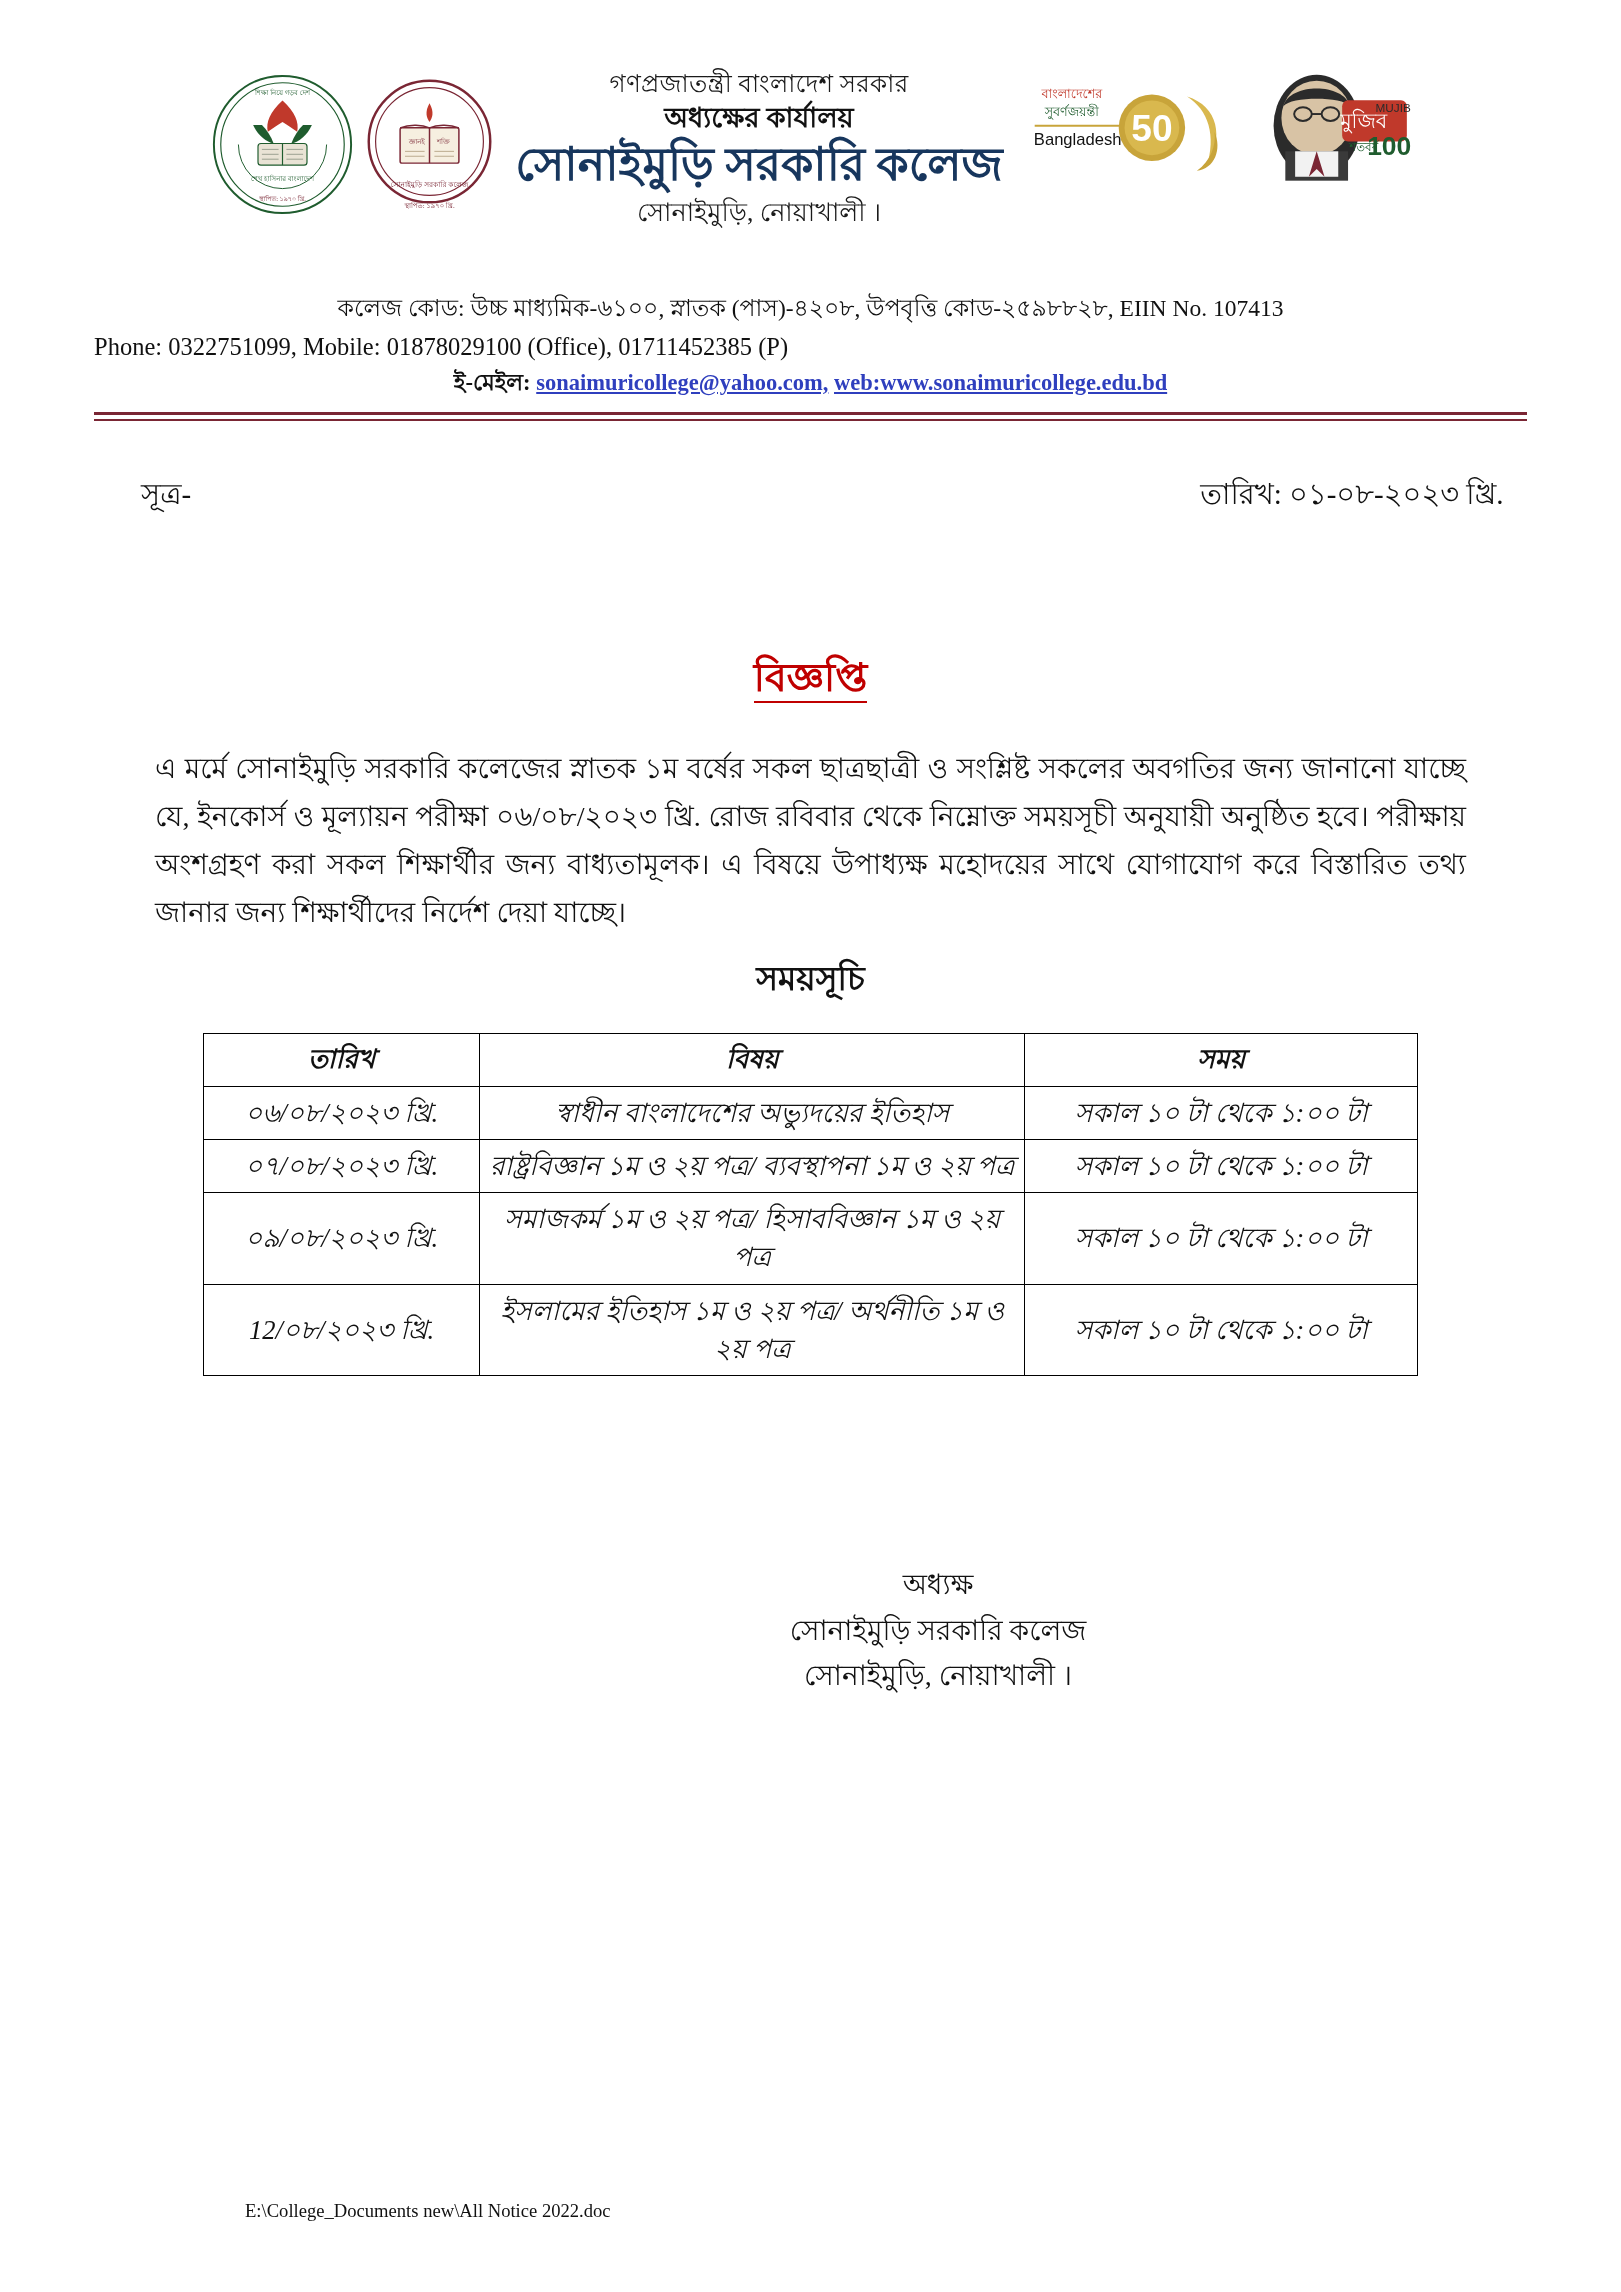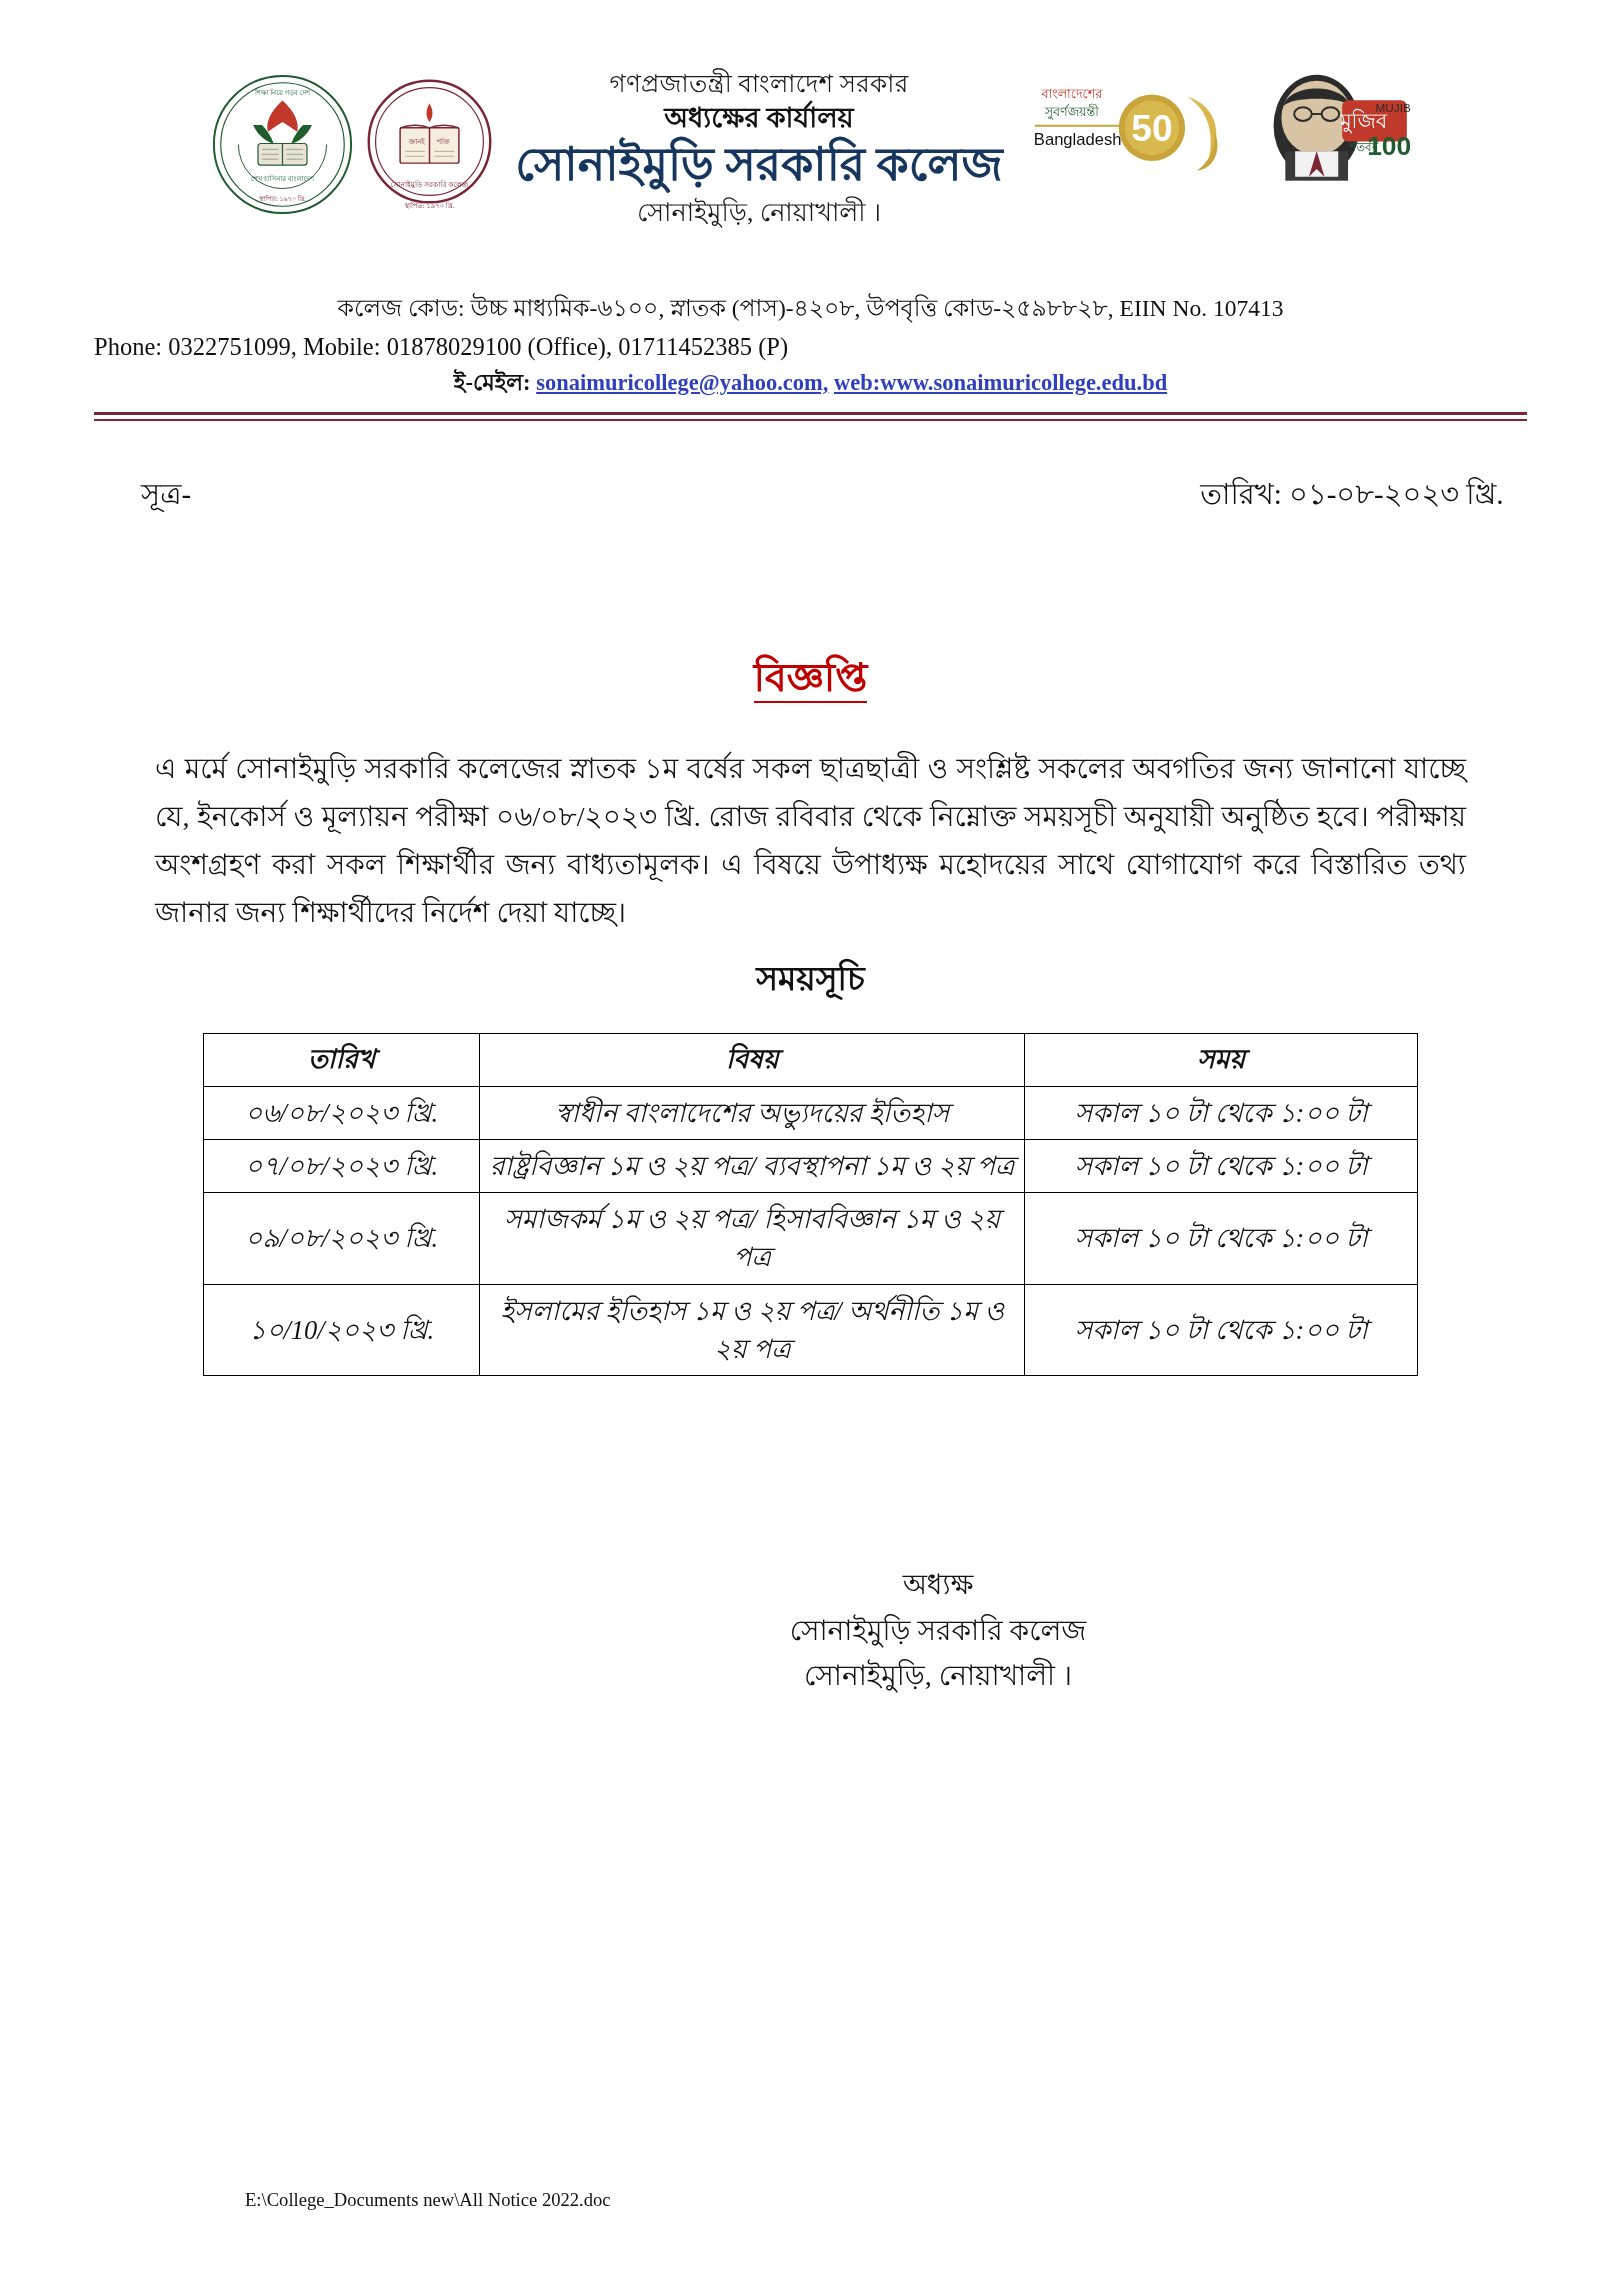--- a/index.html
+++ b/index.html
@@ -185,21 +185,21 @@
     text-align: center;
     font-size: 28px;
     line-height: 1.62;
     padding-left: 255px;
   }
 
   
   .footer-path {
     position: absolute;
     left: 245px;
-    bottom: 82px;
+    bottom: 71px;
     font-size: 18.6px;
     color: #111;
     font-family: "Liberation Serif", serif;
   }
 </style>
 </head>
 <body>
 
 <div class="page">
 
@@ -331,21 +331,21 @@
         <td>০৭/০৮/২০২৩ খ্রি.</td>
         <td>রাষ্ট্রবিজ্ঞান ১ম ও ২য় পত্র/ ব্যবস্থাপনা ১ম ও ২য় পত্র</td>
         <td>সকাল ১০ টা থেকে ১:০০ টা</td>
       </tr>
       <tr>
         <td>০৯/০৮/২০২৩ খ্রি.</td>
         <td>সমাজকর্ম ১ম ও ২য় পত্র/ হিসাববিজ্ঞান ১ম ও ২য় পত্র</td>
         <td>সকাল ১০ টা থেকে ১:০০ টা</td>
       </tr>
       <tr>
-        <td>১০/10/২০২৩ খ্রি.</td>
+        <td>12/০৮/২০২৩ খ্রি.</td>
         <td>ইসলামের ইতিহাস ১ম ও ২য় পত্র/ অর্থনীতি ১ম ও ২য় পত্র</td>
         <td>সকাল ১০ টা থেকে ১:০০ টা</td>
       </tr>
     </tbody>
   </table>
 
   <div class="signature">
     <div>অধ্যক্ষ</div>
     <div>সোনাইমুড়ি সরকারি কলেজ</div>
     <div>সোনাইমুড়ি, নোয়াখালী ।</div>

